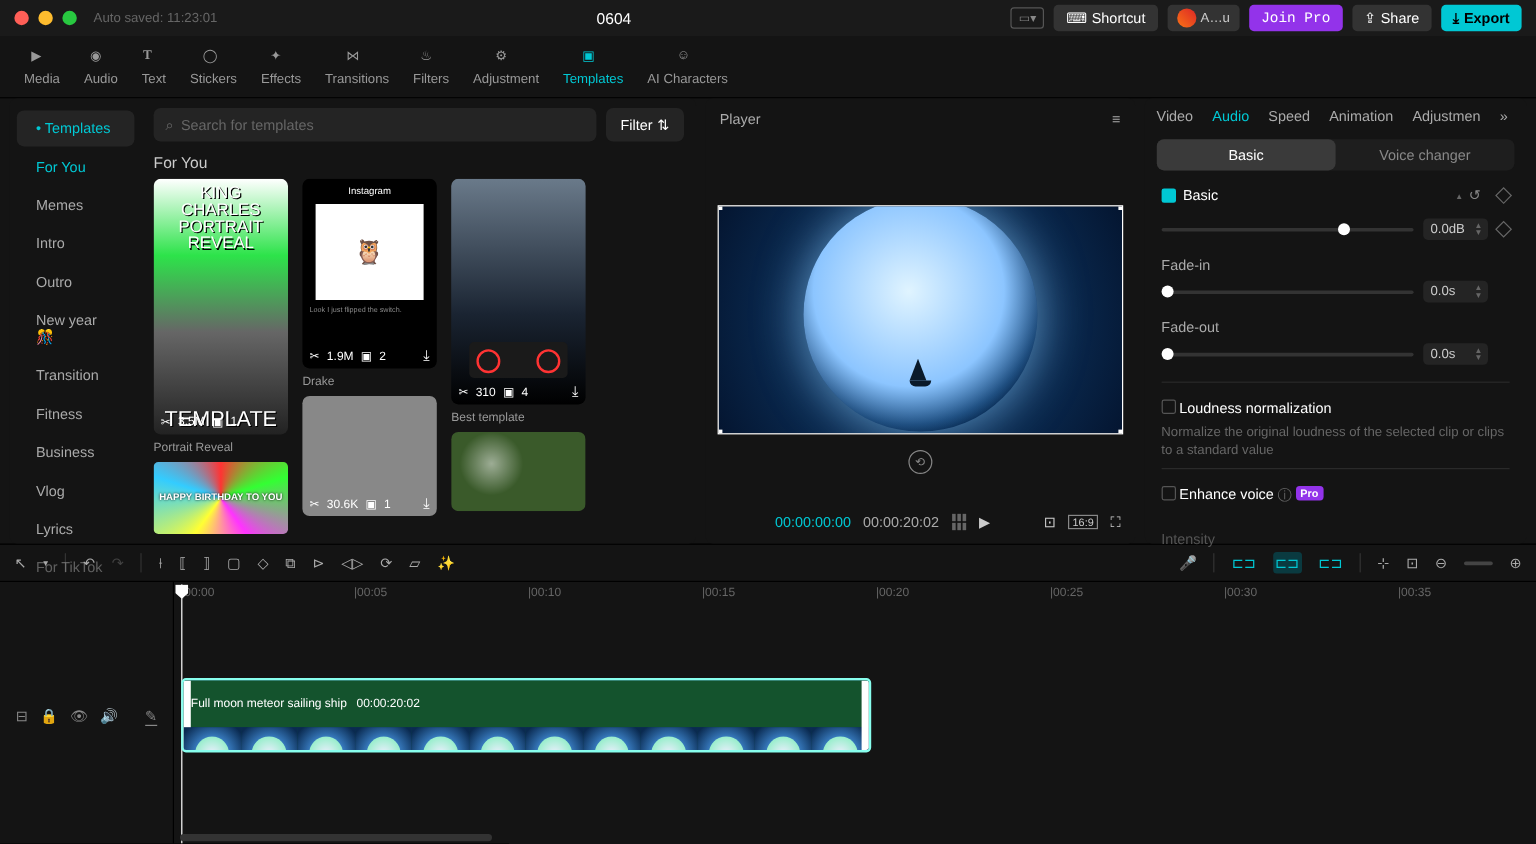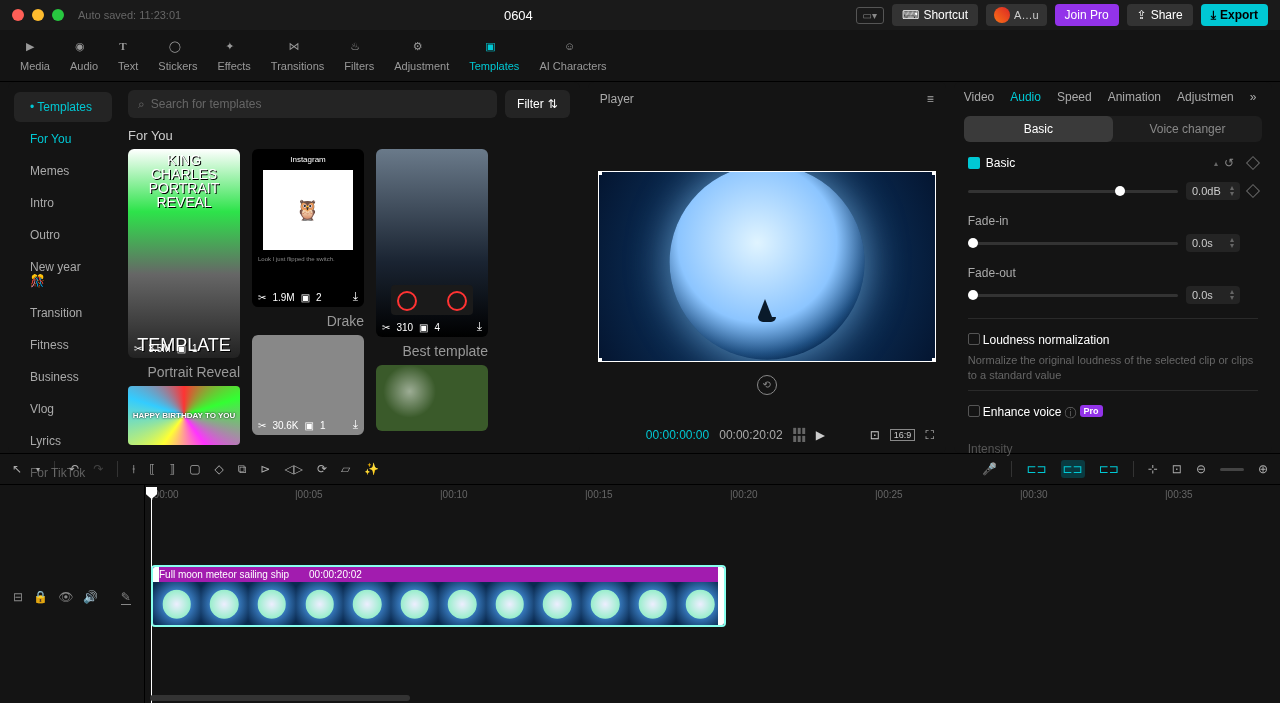--- a/index.html
+++ b/index.html
@@ -5,21 +5,21 @@
 * { margin: 0; padding: 0; box-sizing: border-box; font-family: -apple-system, BlinkMacSystemFont, "Segoe UI", sans-serif; }
 body { background: #000; color: #ccc; width: 1280px; height: 703px; overflow: hidden; font-size: 12px; }
 .titlebar { height: 30px; background: #1a1a1a; display: flex; align-items: center; padding: 0 12px; gap: 8px; }
 .traffic-lights { display: flex; gap: 8px; }
 .dot { width: 12px; height: 12px; border-radius: 50%; }
 .dot.red { background: #ff5f57; } .dot.yellow { background: #febc2e; } .dot.green { background: #28c840; }
 .autosave { color: #666; font-size: 11px; margin-left: 6px; }
 .title-center { flex: 1; text-align: center; color: #fff; font-size: 13px; font-weight: 500; }
 .title-right { display: flex; gap: 8px; align-items: center; }
 .btn { background: #333; border-radius: 4px; padding: 4px 10px; color: #fff; font-size: 12px; display: flex; align-items: center; gap: 4px; cursor: pointer; }
-.btn.pro { background: #9333ea; } .btn.export { background: #00c8d4; color: #000; font-weight: 600; }
+.btn.pro { background: #9333ea; font-family: Liberation Mono, monospace; } .btn.export { background: #00c8d4; color: #000; font-weight: 600; }
 .user-chip { background: #333; border-radius: 4px; padding: 3px 8px; display: flex; align-items: center; gap: 4px; font-size: 11px; }
 .avatar { width: 16px; height: 16px; border-radius: 50%; background: linear-gradient(45deg, #f97316, #dc2626); }
 .topbar { height: 52px; background: #141414; display: flex; padding: 0 10px; border-bottom: 1px solid #000; }
 .topbar-item { display: flex; flex-direction: column; align-items: center; justify-content: center; padding: 0 10px; gap: 2px; cursor: pointer; color: #999; font-size: 11px; }
 .topbar-item.active { color: #00c8d4; }
 .topbar-item svg, .topbar-item .ticon { width: 18px; height: 18px; }
 .main-row { display: flex; height: 371px; background: #141414; }
 .left-panel { width: 575px; display: flex; background: #141414; border-radius: 6px; margin: 0 4px 0 8px; }
 .cat-sidebar { width: 110px; padding: 8px 0; }
 .cat-item { padding: 8px 16px; font-size: 12px; color: #aaa; cursor: pointer; border-radius: 6px; margin: 2px 6px; }
@@ -28,21 +28,21 @@
 .gallery { flex: 1; padding: 8px 10px; display: flex; flex-direction: column; overflow: hidden; }
 .search-row { display: flex; gap: 8px; margin-bottom: 10px; }
 .search { flex: 1; background: #242424; border-radius: 6px; padding: 7px 10px; display: flex; align-items: center; gap: 6px; color: #666; }
 .filter-btn { background: #242424; border-radius: 6px; padding: 7px 12px; color: #fff; display: flex; gap: 4px; align-items: center; cursor: pointer; }
 .gallery-title { font-size: 13px; color: #ccc; margin-bottom: 6px; }
 .cards { flex: 1; display: flex; gap: 12px; overflow: hidden; }
 .card-col { display: flex; flex-direction: column; gap: 6px; }
 .card { border-radius: 6px; overflow: hidden; position: relative; background: #222; }
 .card .stats { position: absolute; bottom: 4px; left: 6px; font-size: 10px; color: #fff; display: flex; gap: 6px; align-items: center; }
 .card .dl { position: absolute; bottom: 4px; right: 6px; color: #fff; font-size: 12px; }
-.card-label { font-size: 14px; color: #999; text-align: right; }
+.card-label { font-size: 10px; color: #999; }
 
 .player-panel { width: 360px; background: #141414; border-radius: 6px; margin: 0 4px; display: flex; flex-direction: column; }
 .player-head { display: flex; justify-content: space-between; padding: 10px 12px; color: #aaa; font-size: 12px; }
 .player-canvas { flex: 1; display: flex; align-items: center; justify-content: center; padding: 0 10px; position: relative; }
 .preview { width: 100%; aspect-ratio: 16/9; border: 1px solid #fff; position: relative; background: radial-gradient(circle at 50% 50%, #1e5f9e 0%, #0a2a50 60%, #041530 100%); overflow: hidden; }
 .moon { position: absolute; left: 50%; top: 50%; transform: translate(-50%,-52%); width: 58%; aspect-ratio: 1; border-radius: 50%; background: radial-gradient(circle at 45% 40%, #e0f4ff 0%, #8cc5ff 50%, rgba(100,180,255,0.2) 70%, transparent 75%); box-shadow: 0 0 40px rgba(150,210,255,0.6); }
 .boat { position: absolute; left: 50%; bottom: 20%; transform: translateX(-50%); width: 18px; height: 24px; }
 .sail { width: 0; height: 0; border-left: 7px solid transparent; border-right: 7px solid transparent; border-bottom: 18px solid #0a1a2a; }
 .hull { width: 18px; height: 5px; background: #0a1a2a; border-radius: 0 0 6px 6px; }
 .handle { position: absolute; width: 7px; height: 7px; background: #fff; }
@@ -87,21 +87,21 @@
 .tl-left { width: 145px; border-right: 1px solid #000; display: flex; flex-direction: column; }
 .tl-left-top { flex: 1; }
 .tl-left-row { height: 64px; display: flex; align-items: center; justify-content: space-around; padding: 0 8px; }
 .tl-left-icon { color: #888; cursor: pointer; }
 .tl-main { flex: 1; position: relative; }
 .ruler { height: 22px; position: relative; color: #666; font-size: 10px; }
 .ruler-tick { position: absolute; top: 4px; }
 .playhead { position: absolute; top: 2px; bottom: 0; width: 1px; background: #fff; left: 6px; }
 .playhead::before { content: ''; position: absolute; top: 0; left: -5px; width: 11px; height: 12px; background: #fff; clip-path: polygon(0 0, 100% 0, 100% 60%, 50% 100%, 0 60%); }
 .clip { position: absolute; top: 80px; left: 6px; width: 575px; height: 62px; border: 2px solid #8fe; border-radius: 4px; background: #063a45; overflow: hidden; }
-.clip-head { background: #a21caf; font-size: 10px; color: #fff; padding: 2px 6px; display: flex; gap: 20px; }
+.clip-head { background: #14532d; font-size: 10px; color: #fff; padding: 14px 6px; display: flex; gap: 8px; }
 .clip-thumbs { display: flex; height: 44px; }
 .clip-thumb { flex: 1; background: radial-gradient(circle at 50% 50%, #9ed5ff 0%, #3a7fc5 40%, #0a2a50 90%); position: relative; }
 .clip-thumb::after { content: ''; position: absolute; left: 50%; top: 50%; transform: translate(-50%,-50%); width: 60%; aspect-ratio: 1; border-radius: 50%; background: radial-gradient(circle, #eef 0%, #9ec 70%, transparent 80%); }
 .clip-handle { position: absolute; width: 8px; top: 0; bottom: 0; background: #fff; }
 .clip-handle.l { left: -2px; border-radius: 4px 0 0 4px; } .clip-handle.r { right: -2px; border-radius: 0 4px 4px 0; }
 .scrollbar-h { position: absolute; bottom: 2px; left: 150px; width: 260px; height: 6px; background: #333; border-radius: 3px; }
 
 
 .tpl1 { width: 112px; height: 232px; background: linear-gradient(180deg, #fff 0%, #2de34a 30%, #666 60%, #222 100%); display:flex; flex-direction:column; justify-content:space-between; }
 .tpl1-top { font-family: Impact, sans-serif; font-size: 14px; color: #fff; text-shadow: 1px 1px #000; padding: 4px; text-align:center; line-height:1; }

